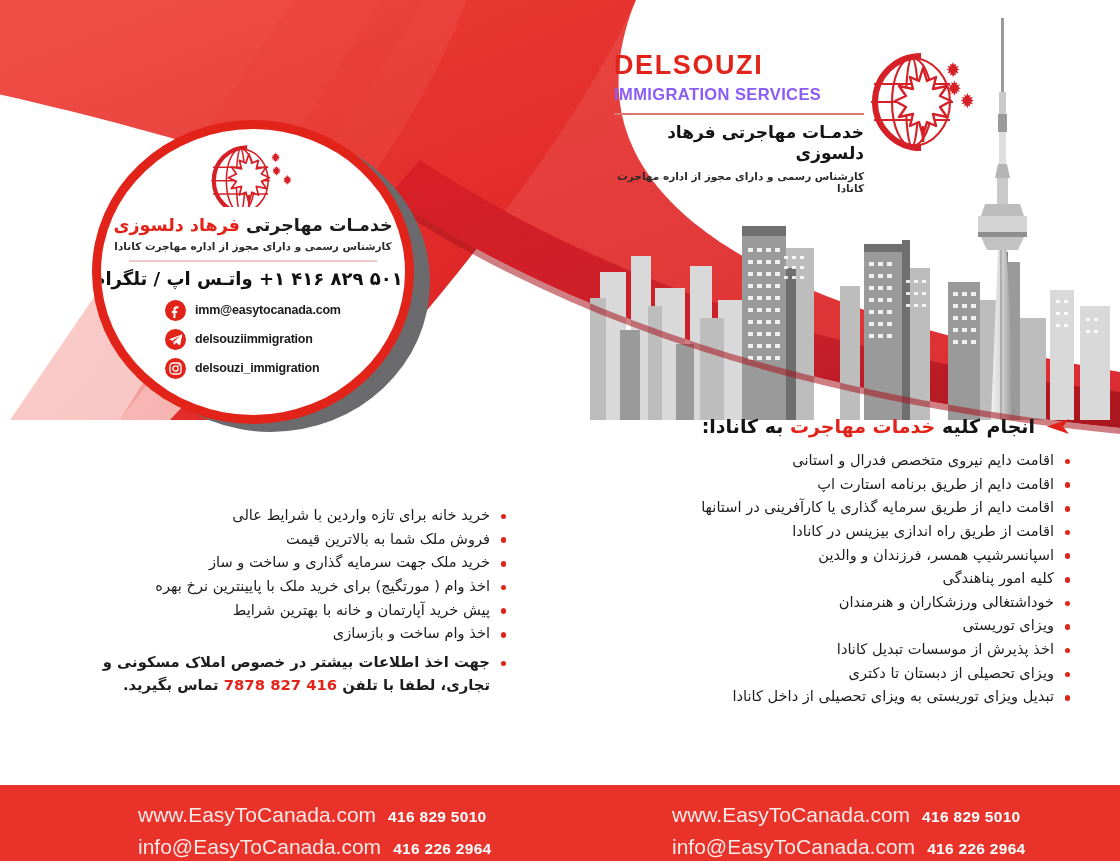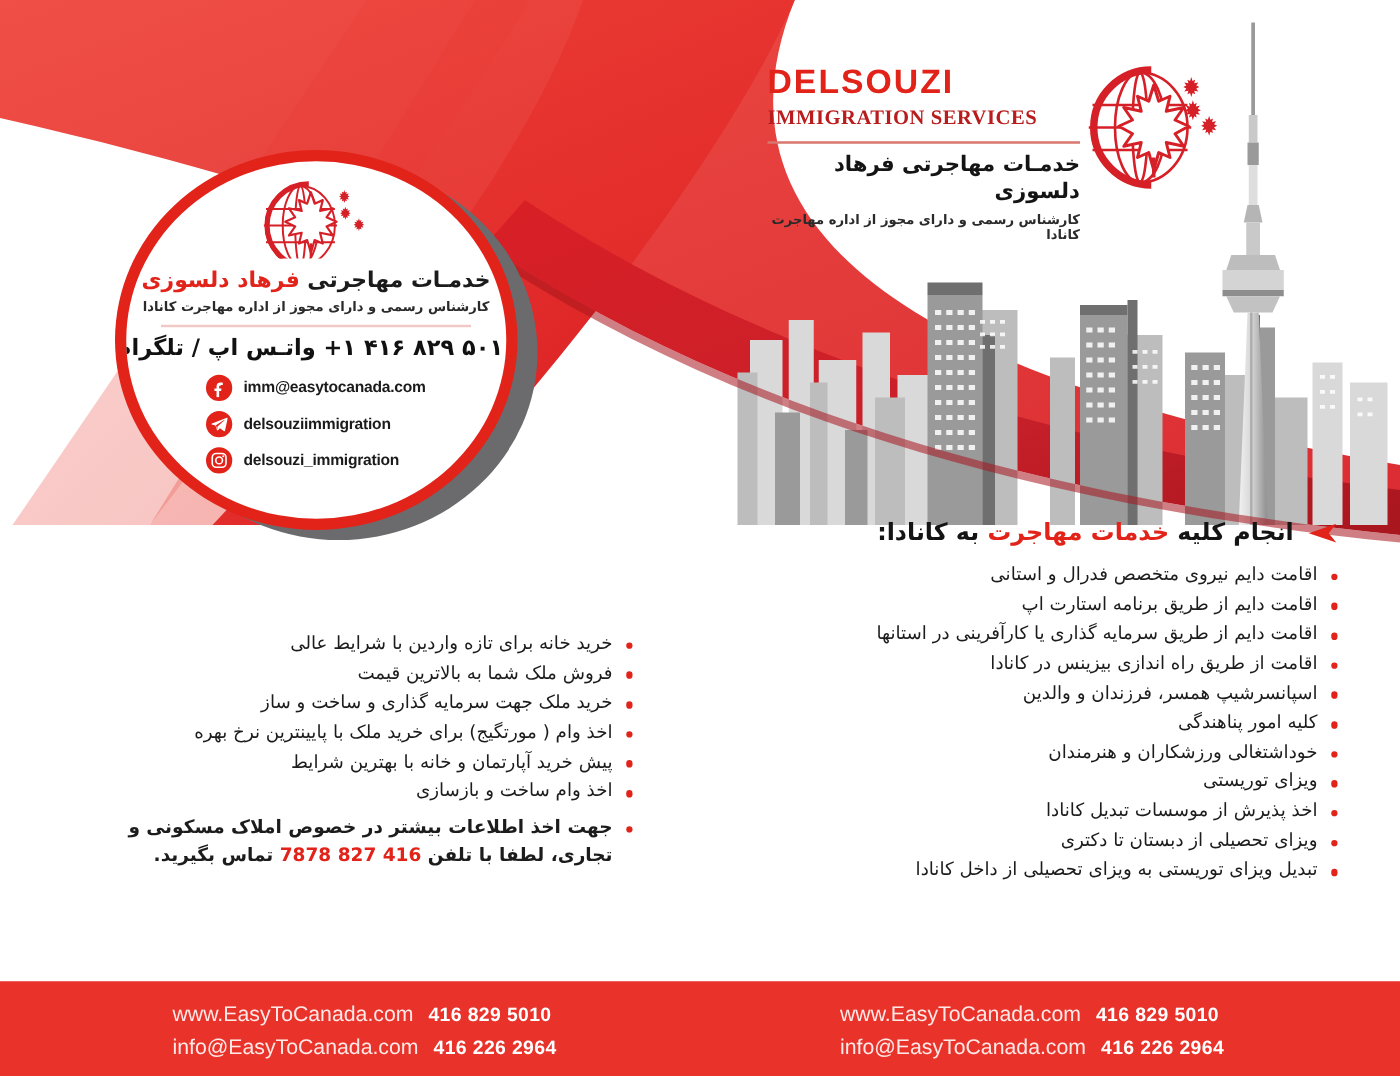--- a/index.html
+++ b/index.html
@@ -73,22 +73,22 @@
 
   
   .brand{
     position:absolute; left:604px; top:52px; width:260px; text-align:left; direction:ltr;margin-left:10px;
   }
   .brand-name{
     font-family:"Liberation Sans",sans-serif;
     font-size:27px; font-weight:700; color:#E2231A; letter-spacing:1.6px; line-height:1;
   }
   .brand-sub{
-    font-family:Liberation Serif, serif;
-    font-size:16.5px; font-weight:700; color:#b91c1c; letter-spacing:0.4px;
+    font-family:Liberation Sans, sans-serif;
+    font-size:16.5px; font-weight:700; color:#8b5cf6; letter-spacing:0.4px;
     margin-top:7px; line-height:1;
   }
   .brand-rule{ width:250px; height:2px; background:#d9776e; margin:10px 0 7px; }
   .brand-fa{
     direction:rtl; text-align:right; width:250px;
     font-size:17px; font-weight:700; color:#141414; line-height:1.25;
   }
   .brand-fa-sub{
     direction:rtl; text-align:right; width:250px;
     font-size:10.5px; font-weight:700; color:#2a2a2a; margin-top:6px;
@@ -129,21 +129,21 @@
     position:absolute; left:0; bottom:0; width:1120px; height:76px;
     background:#E8322A;
   }
   .footer-col{
     position:absolute; top:14px; direction:ltr; text-align:left;
     font-family:"Liberation Sans",sans-serif; color:#fff;
   }
   .footer-col.a{ left:138px; }
   .footer-col.b{ left:672px; }
   .f-line{ display:flex; align-items:baseline; gap:12px; line-height:1.5; white-space:nowrap; }
-  .f-web{ font-size:17px; font-weight:400; color:#ffe9e7; }
+  .f-web{ font-size:21px; font-weight:400; color:#ffe9e7; }
   .f-num{ font-size:15.5px; font-weight:700; color:#ffffff; letter-spacing:0.3px; }
 </style>
 </head>
 <body>
 
 <div class="page">
 
   <div class="art">
     <svg width="1120" height="861" viewBox="0 0 1120 861" xmlns="http://www.w3.org/2000/svg">
       <defs>

